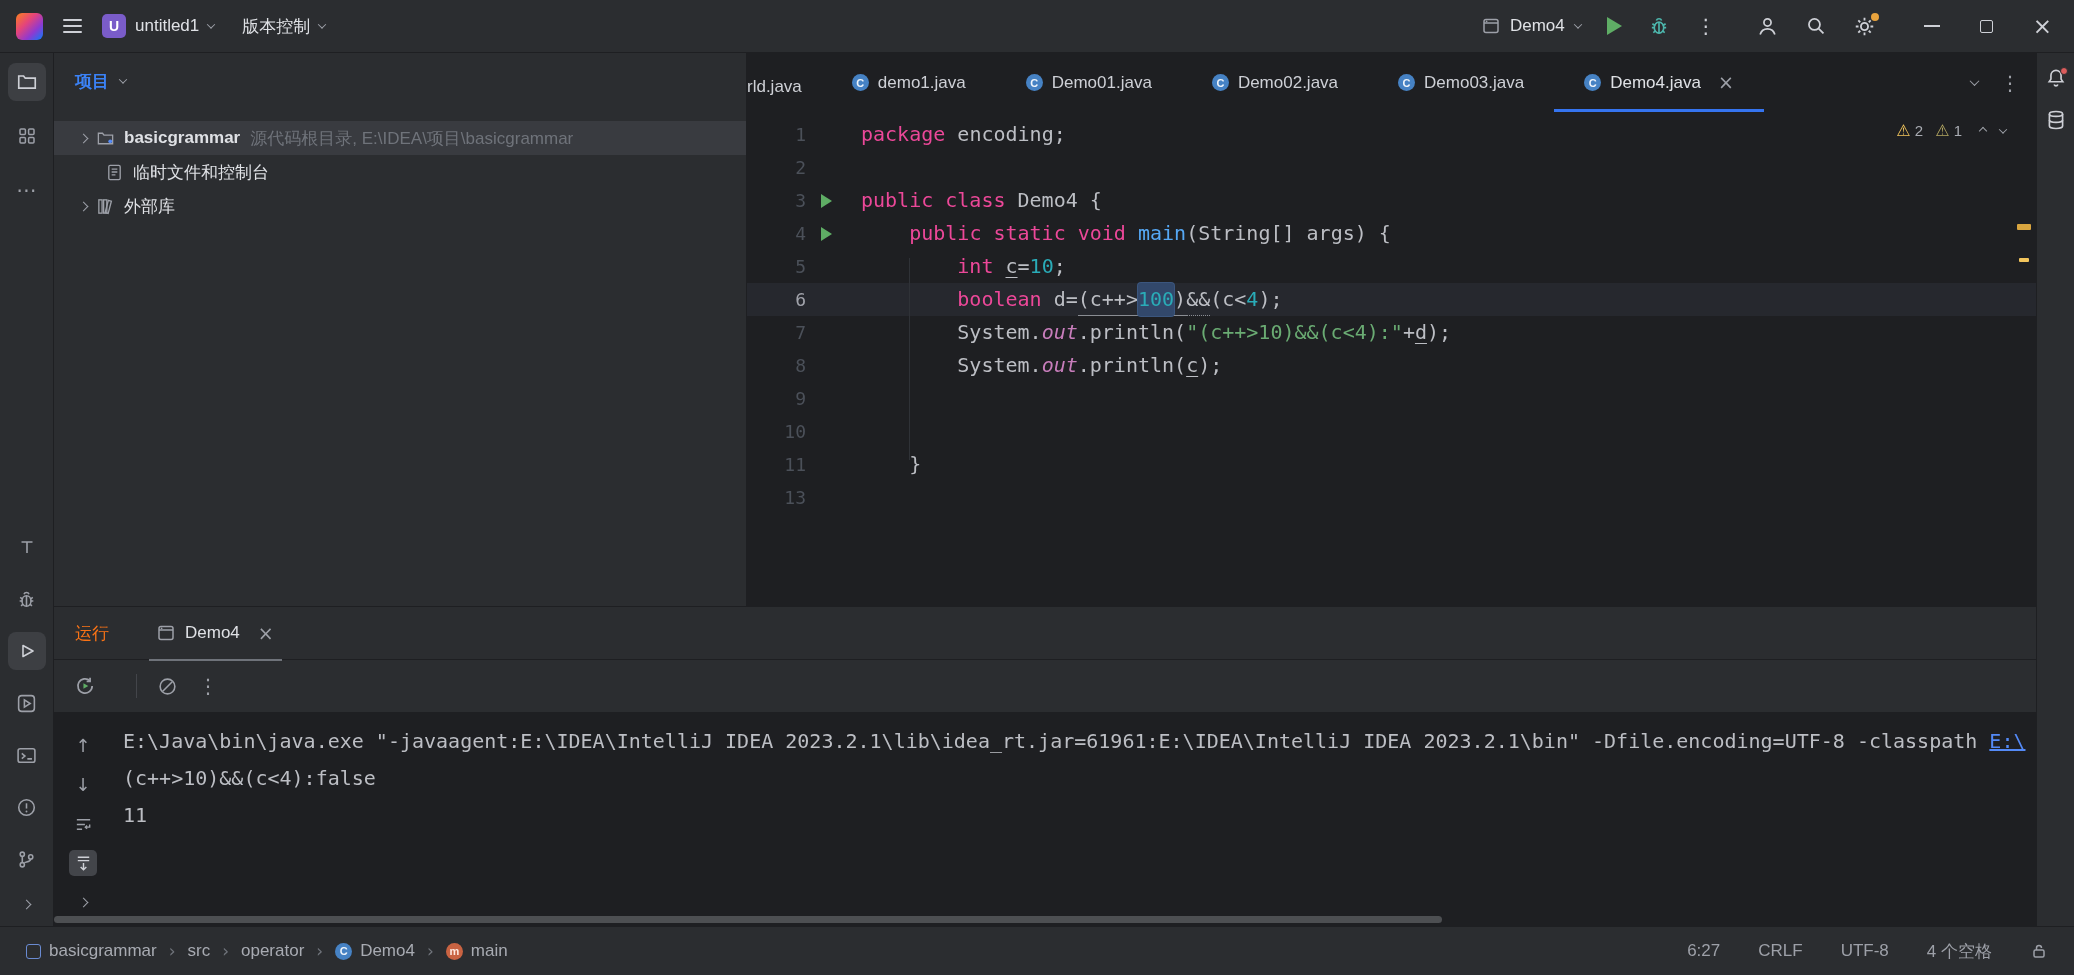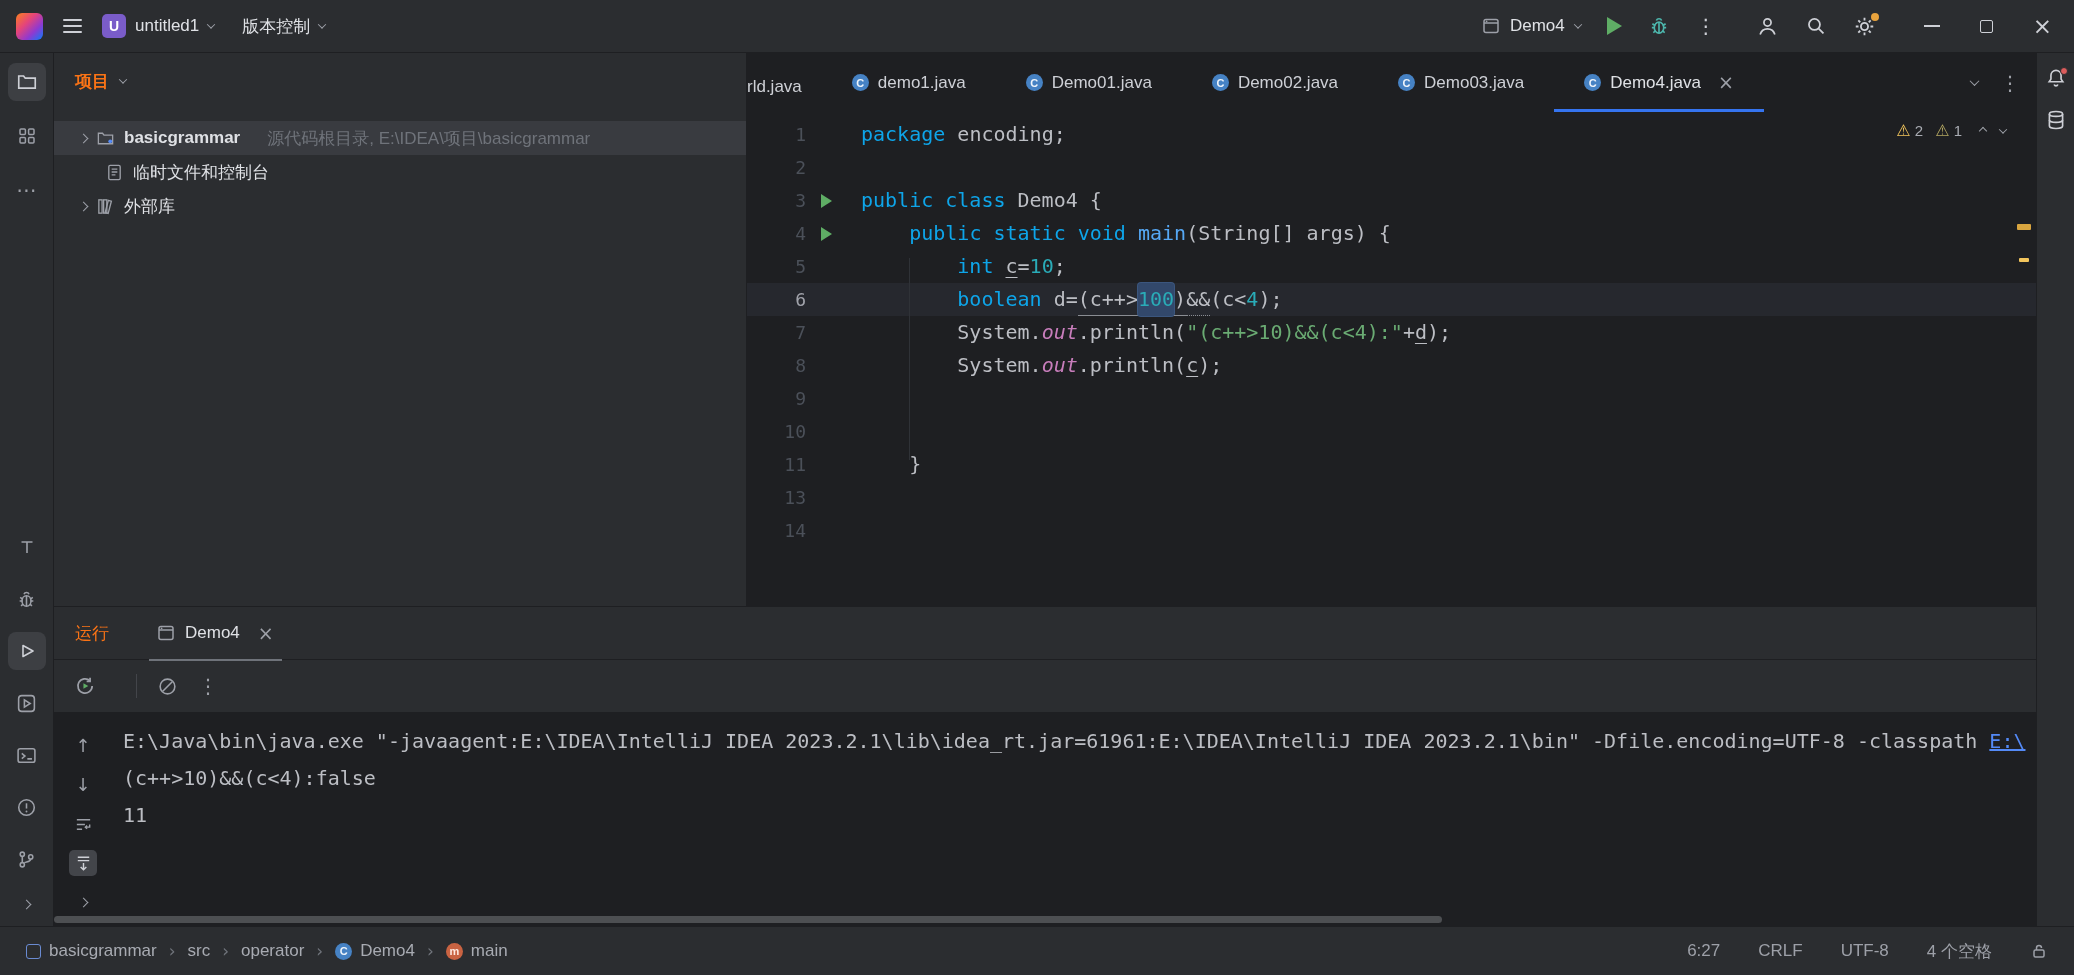--- a/index.html
+++ b/index.html
@@ -34,47 +34,47 @@
   .stripe-left{position:absolute;top:53px;bottom:49px;left:0;width:54px;background:#2b2d30;border-right:1px solid #1e1f22;display:flex;flex-direction:column;align-items:center;padding:10px 0 10px;gap:16px;z-index:4}
   .stripe-bottom{margin-top:auto;display:flex;flex-direction:column;align-items:center;gap:14px}
   .sbtn{width:38px;height:38px;display:flex;align-items:center;justify-content:center;border-radius:8px}
   .sbtn.sel{background:#3d3f43}
   .stripe-right{position:absolute;top:53px;bottom:49px;right:0;width:38px;background:#2b2d30;border-left:1px solid #1e1f22;display:flex;flex-direction:column;align-items:center;padding-top:14px;gap:20px;z-index:4}
   .bell-wrap{position:relative}
   .bell-dot{position:absolute;top:0;right:-1px;width:8px;height:8px;border-radius:50%;background:#db5c5c;border:1.5px solid #2b2d30}
 
   
   .project{position:absolute;top:53px;left:54px;width:693px;height:553px;background:#2b2d30;border-right:1px solid #1e1f22}
-  .pj-header{height:56px;display:flex;align-items:center;gap:11px;padding-left:21px;font-weight:700;color:#f97316}
+  .pj-header{height:56px;display:flex;align-items:center;gap:11px;padding-left:21px;font-weight:700;color:#3b82f6}
   .tree{padding-top:12px}
   .tree-row{height:34px;display:flex;align-items:center;gap:9px;padding-left:26px;white-space:nowrap;overflow:hidden}
   .tree-row.sel{background:#393b40}
   .tree-name-b{font-weight:700;color:#dfe1e5}
-  .tree-detail{color:#6f737a;margin-left:18px}
+  .tree-detail{color:#6f737a;margin-left:1px}
   .tree-sp{width:16px;flex:none}
 
   
   .editor{position:absolute;top:53px;left:747px;width:1289px;height:553px;background:#1e1f22;display:flex;flex-direction:column}
   .tabbar{height:59px;flex:none;display:flex;align-items:stretch;position:relative}
   .tab{display:flex;align-items:center;gap:9px;padding:0 30px;color:#ced0d6;position:relative;white-space:nowrap}
   .tab.clip{padding:8px 20px 0 0;overflow:hidden}
   .tab.active{color:#dfe1e5}
   .tab.active::after{content:"";position:absolute;left:0;right:0;bottom:0;height:3px;background:#3574f0}
   .cicon{width:17px;height:17px;flex:none;border-radius:50%;background:#4682c4;color:#eef4fb;font-size:11px;font-weight:700;display:flex;align-items:center;justify-content:center;font-family:"Liberation Sans",sans-serif}
   .tab-close{color:#9da0a8;margin-left:8px;font-size:19px;font-family:"DejaVu Sans",sans-serif;line-height:1}
   .tab-actions{margin-left:auto;display:flex;align-items:center;gap:22px;padding-right:16px;color:#9da0a8}
 
   .code-area{position:relative;flex:1;overflow:hidden;font-family:"DejaVu Sans Mono","Liberation Mono",monospace;font-size:20px;padding-top:6px}
   .eline{display:flex;height:33px;line-height:33px;white-space:pre}
   .eline.cur{background:#26282e}
   .ln{width:59px;flex:none;text-align:right;color:#4b5059;font-size:18px}
   .eline.cur .ln{color:#a1a3ab}
   .gslot{width:55px;flex:none;display:flex;align-items:center;padding-left:15px}
   .grun{width:0;height:0;border-left:11px solid #5fad65;border-top:7px solid transparent;border-bottom:7px solid transparent}
-  .tk-kw{color:#0ea5e9}
+  .tk-kw{color:#ec4899}
   .tk-p{color:#bcbec4}
   .tk-num{color:#2aacb8}
   .tk-numhl{color:#2aacb8;background:#32486b;border-radius:3px;box-shadow:0 0 0 1px #3b567e}
   .tk-str{color:#6aab73}
   .tk-fn{color:#56a8f5}
   .tk-fld{color:#c77dbb;font-style:italic}
   .tk-und{color:#bcbec4;text-decoration:underline;text-underline-offset:4px;text-decoration-thickness:1px}
   .tk-pu{color:#bcbec4;border-bottom:1px solid #8a8d93}
   .tk-pu2{color:#bcbec4;border-bottom:1px dotted #8a8d93}
   .guide{position:absolute;left:162px;top:146px;width:1px;height:202px;background:#2f3237}
@@ -336,21 +336,20 @@
           <div class="eline"><span class="ln">3</span><span class="gslot"><span class="grun"></span></span><span class="tk-kw">public class</span><span class="tk-p"> Demo4 {</span></div>
           <div class="eline"><span class="ln">4</span><span class="gslot"><span class="grun"></span></span><span class="tk-p">    </span><span class="tk-kw">public static void</span><span class="tk-p"> </span><span class="tk-fn">main</span><span class="tk-p">(String[] args) {</span></div>
           <div class="eline"><span class="ln">5</span><span class="gslot"></span><span class="tk-p">        </span><span class="tk-kw">int</span><span class="tk-p"> </span><span class="tk-und">c</span><span class="tk-p">=</span><span class="tk-num">10</span><span class="tk-p">;</span></div>
           <div class="eline cur"><span class="ln">6</span><span class="gslot"></span><span class="tk-p">        </span><span class="tk-kw">boolean</span><span class="tk-p"> d=</span><span class="tk-pu">(c++&gt;</span><span class="tk-numhl">100</span><span class="tk-pu">)</span><span class="tk-pu2">&amp;&amp;</span><span class="tk-p">(c&lt;</span><span class="tk-num">4</span><span class="tk-p">);</span></div>
           <div class="eline"><span class="ln">7</span><span class="gslot"></span><span class="tk-p">        </span><span class="tk-p">System.</span><span class="tk-fld">out</span><span class="tk-p">.println(</span><span class="tk-str">"(c++&gt;10)&amp;&amp;(c&lt;4):"</span><span class="tk-p">+</span><span class="tk-und">d</span><span class="tk-p">);</span></div>
           <div class="eline"><span class="ln">8</span><span class="gslot"></span><span class="tk-p">        </span><span class="tk-p">System.</span><span class="tk-fld">out</span><span class="tk-p">.println(</span><span class="tk-und">c</span><span class="tk-p">);</span></div>
           <div class="eline"><span class="ln">9</span><span class="gslot"></span></div>
           <div class="eline"><span class="ln">10</span><span class="gslot"></span></div>
           <div class="eline"><span class="ln">11</span><span class="gslot"></span><span class="tk-p">    }</span></div>
           <div class="eline"><span class="ln">13</span><span class="gslot"></span></div>
-          <div class="eline"><span class="ln">14</span><span class="gslot"></span></div>
         </div>
       <div class="inspect">
         <span><span class="warn-tri">⚠</span> <span>2</span></span>
         <span><span class="warn-tri weak">⚠</span> <span>1</span></span>
         <span class="insp-chevs">
           <span class="chv up sm"></span>
           <span class="chv down sm"></span>
         </span>
       </div>
       <span class="smark-a"></span>

